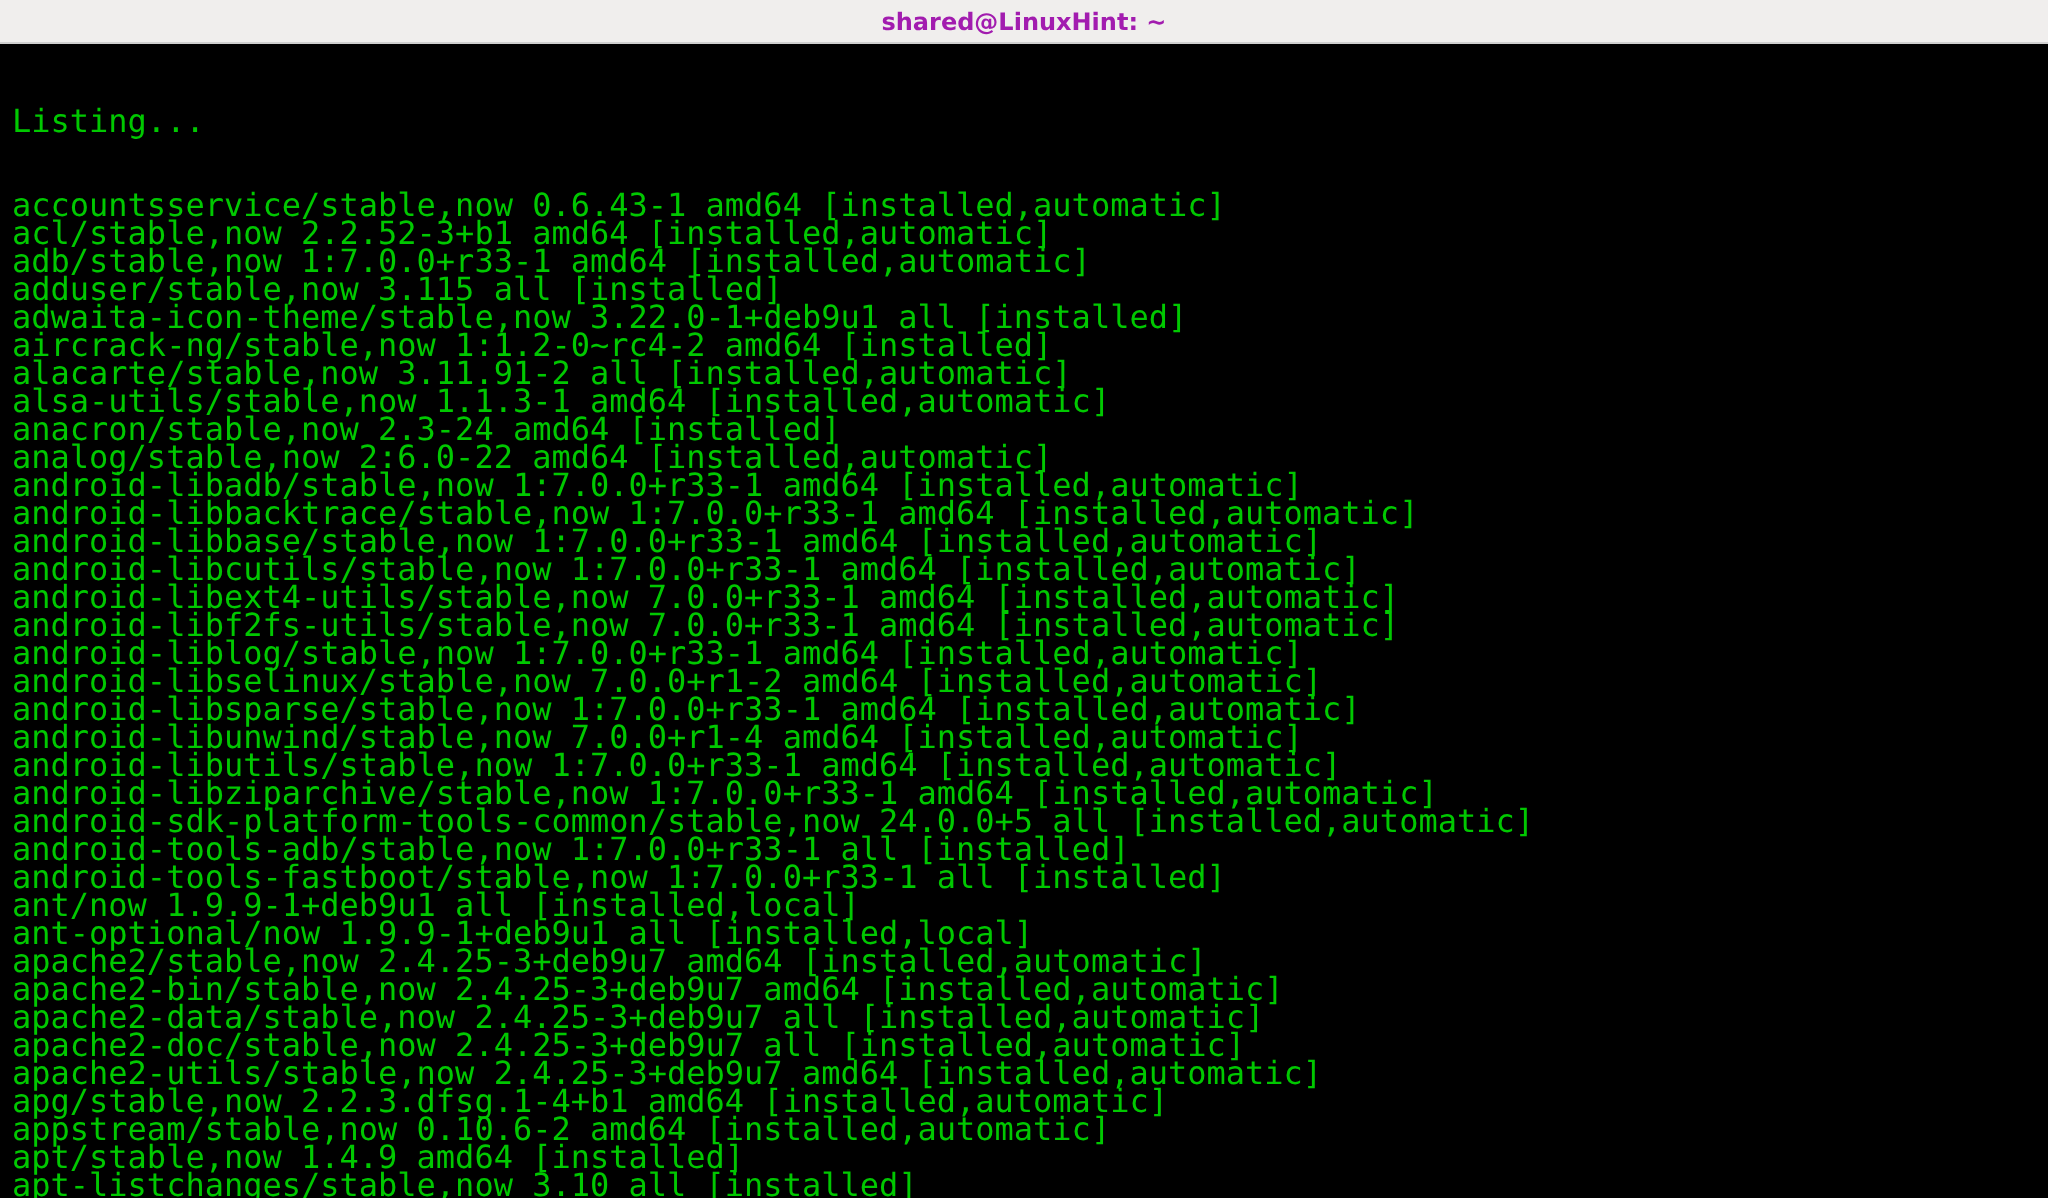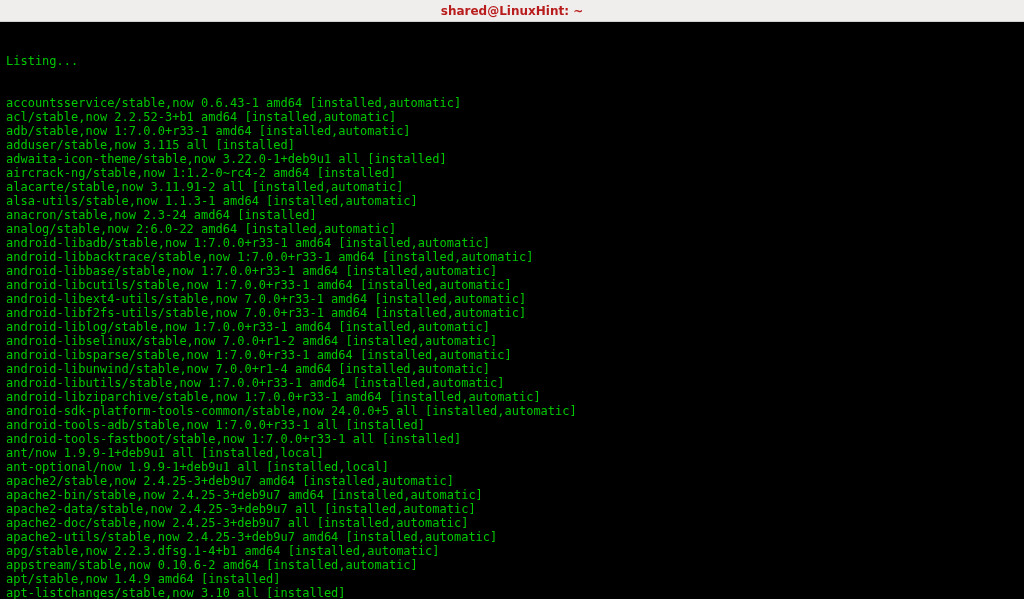--- a/index.html
+++ b/index.html
@@ -11,35 +11,35 @@
       font-family: "DejaVu Sans Mono", "Liberation Mono", monospace;
       font-size: 12px;
       line-height: 14px;
       background: #000;
       width: 1024px;
       height: 599px;
       overflow: hidden;
     }
     .titlebar {
       background: #f0eeed;
-      color: #b91c1c;
+      color: #a21caf;
       height: 22px;
       line-height: 22px;
       text-align: center;
       font-family: "DejaVu Sans", "Liberation Sans", sans-serif;
       font-size: 12px;
       font-weight: bold;
       border-bottom: 1px solid #d0d0d0;
     }
     .terminal {
       background: #000;
       color: #00c800;
       padding: 4px 6px;
       font-family: "DejaVu Sans Mono", "Liberation Mono", monospace;
-      font-size: 12px;
+      font-size: 16px;
       line-height: 14px;
       height: calc(599px - 22px);
       overflow: hidden;
       white-space: pre;
     }
     .hdr {
       color: #00c800;
     }
     .line {
       display: block;

